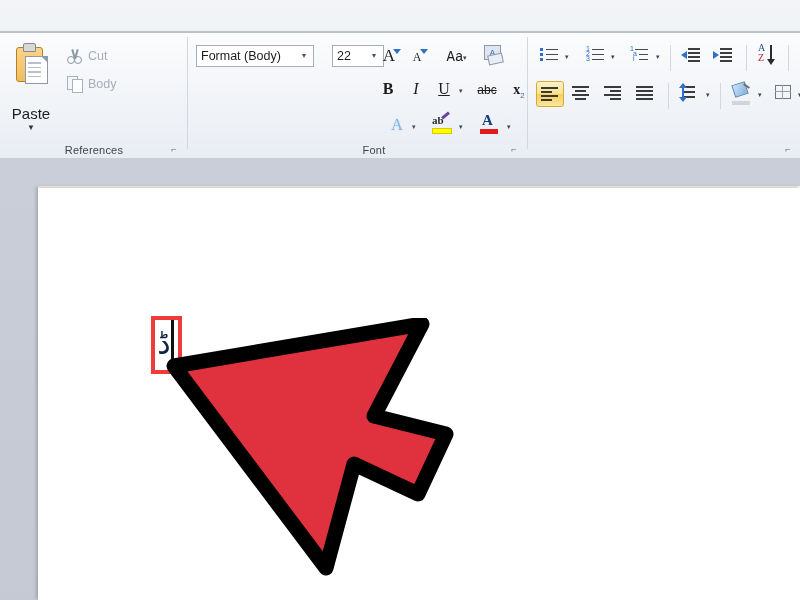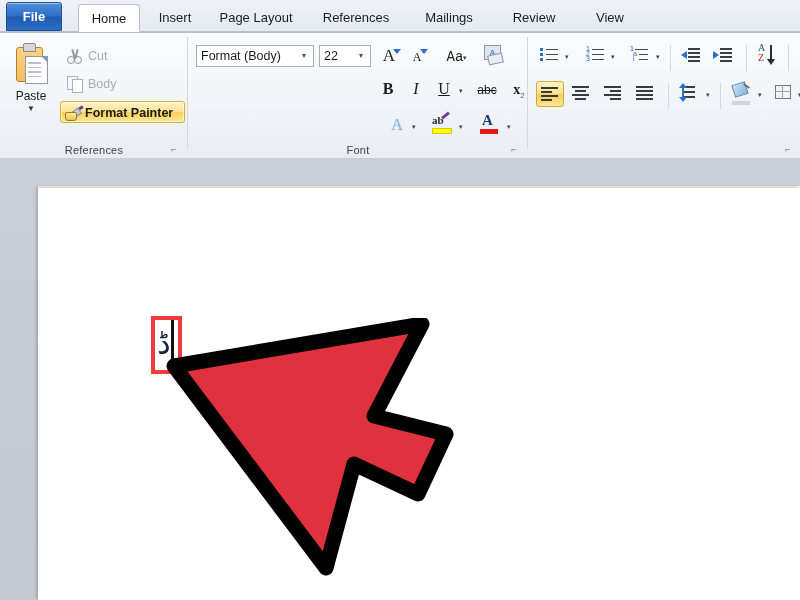--- a/index.html
+++ b/index.html
@@ -172,23 +172,23 @@
     left: 14px; top: 19px;
     width: 13px;
   }
   .clip-lines i {
     display:block;
     height: 1.5px;
     background: #b7c0cc;
     margin-bottom: 3px;
   }
   .paste-label {
-    font-size: 12px;
+    font-size: 15px;
     color: #1c1c1c;
-    margin-top: 4px;
+    margin-top: 20px;
   }
   .paste-caret {
     font-size: 8px;
     color: #333;
     line-height: 10px;
     margin-top: 1px;
   }
 
   .small-btn {
     position: absolute;
@@ -389,30 +389,20 @@
     width: 430px; height: 260px;
   }
 </style>
 </head>
 <body>
 
 <div id="app">
 
   <div class="ribbon-wrap">
 
-    <div class="tabstrip">
-      <div class="tab file" style="left:6px;width:56px;">File</div>
-      <div class="tab active" style="left:78px;width:62px;">Home</div>
-      <div class="tab" style="left:148px;width:54px;">Insert</div>
-      <div class="tab" style="left:210px;width:92px;">Page Layout</div>
-      <div class="tab" style="left:312px;width:88px;">References</div>
-      <div class="tab" style="left:412px;width:74px;">Mailings</div>
-      <div class="tab" style="left:500px;width:68px;">Review</div>
-      <div class="tab" style="left:584px;width:52px;">View</div>
-    </div>
     <div class="tabstrip-underline"></div>
 
     <div class="ribbon-body">
 
       <div class="group" style="left:0; width:188px;">
 
         <div class="paste-btn">
           <div class="clip-icon">
             <div class="clip-board"></div>
             <div class="clip-clasp"></div>
@@ -439,42 +429,34 @@
         </div>
 
         <div class="small-btn dim" style="left:62px; top:40px; width:80px;">
           <span class="ic-copy">
               <b></b>
               <b></b>
             </span>
           <span>Body</span>
         </div>
 
-        <div class="small-btn highlight" style="left:60px; top:68px; width:125px; padding-left:24px;">
-          <span class="ic-brush">
-            <span class="handle"></span>
-              <span class="ferrule"></span>
-              <span class="bristle"></span>
-          </span>
-          <span>Format Painter</span>
-        </div>
 
         <div class="group-label" style="left:0; width:188px;">References</div>
         <div class="dialog-launcher" style="left:168px;">⌐</div>
         <div class="group-sep" style="left:187px;"></div>
       </div>
 
       <div class="group" style="left:188px; width:340px;">
 
         <div class="combo" style="left:8px; top:12px; width:118px;">
           <span>Format (Body)</span>
           <span class="caret">▾</span>
         </div>
 
-        <div class="combo" style="left:131px; top:12px; width:52px;">
+        <div class="combo" style="left:144px; top:12px; width:52px;">
           <span>22</span>
           <span class="caret">▾</span>
         </div>
 
         <div class="icb" style="left:188px; top:12px; width:26px; height:22px; line-height:22px;">
           <span class="growA">A</span>
           <span class="blue-tri" style="left:17px; top:4px;"></span>
         </div>
         <div class="icb" style="left:216px; top:12px; width:26px; height:22px; line-height:22px;">
           <span class="shrinkA">A</span>
@@ -524,21 +506,21 @@
           <span class="colbar" style="left:4px;bottom:3px;width:18px;background:#ffff00;border:1px solid #d8c800;"></span>
         </div>
         <div class="mini-caret" style="left:271px; top:90px; pointer-events:auto;">▾</div>
 
         <div class="icb" style="left:288px; top:80px; width:28px; height:24px; pointer-events:auto;">
           <span style="position:absolute;left:6px;top:0px;font-family:'Liberation Serif',serif;font-size:15px;font-weight:bold;color:#1a3f7a;">A</span>
           <span class="colbar" style="left:4px;bottom:3px;width:18px;height:5px;background:#e01b1b;"></span>
         </div>
         <div class="mini-caret" style="left:319px; top:90px; pointer-events:auto;">▾</div>
 
-        <div class="group-label" style="left:0; width:340px;">Font</div>
+        <div class="group-label" style="left:16px; width:340px;">Font</div>
         <div class="dialog-launcher" style="left:320px; pointer-events:auto;">⌐</div>
         <div class="group-sep" style="left:339px;"></div>
       </div>
 
       <div class="group" style="left:528px; width:272px;">
 
         <div class="icb" style="left:8px; top:10px; width:26px; height:24px;">
           <span class="list-ic">
             <span class="dot" style="top:1px;"></span>
               <span class="ln" style="top:1.5px;"></span>

